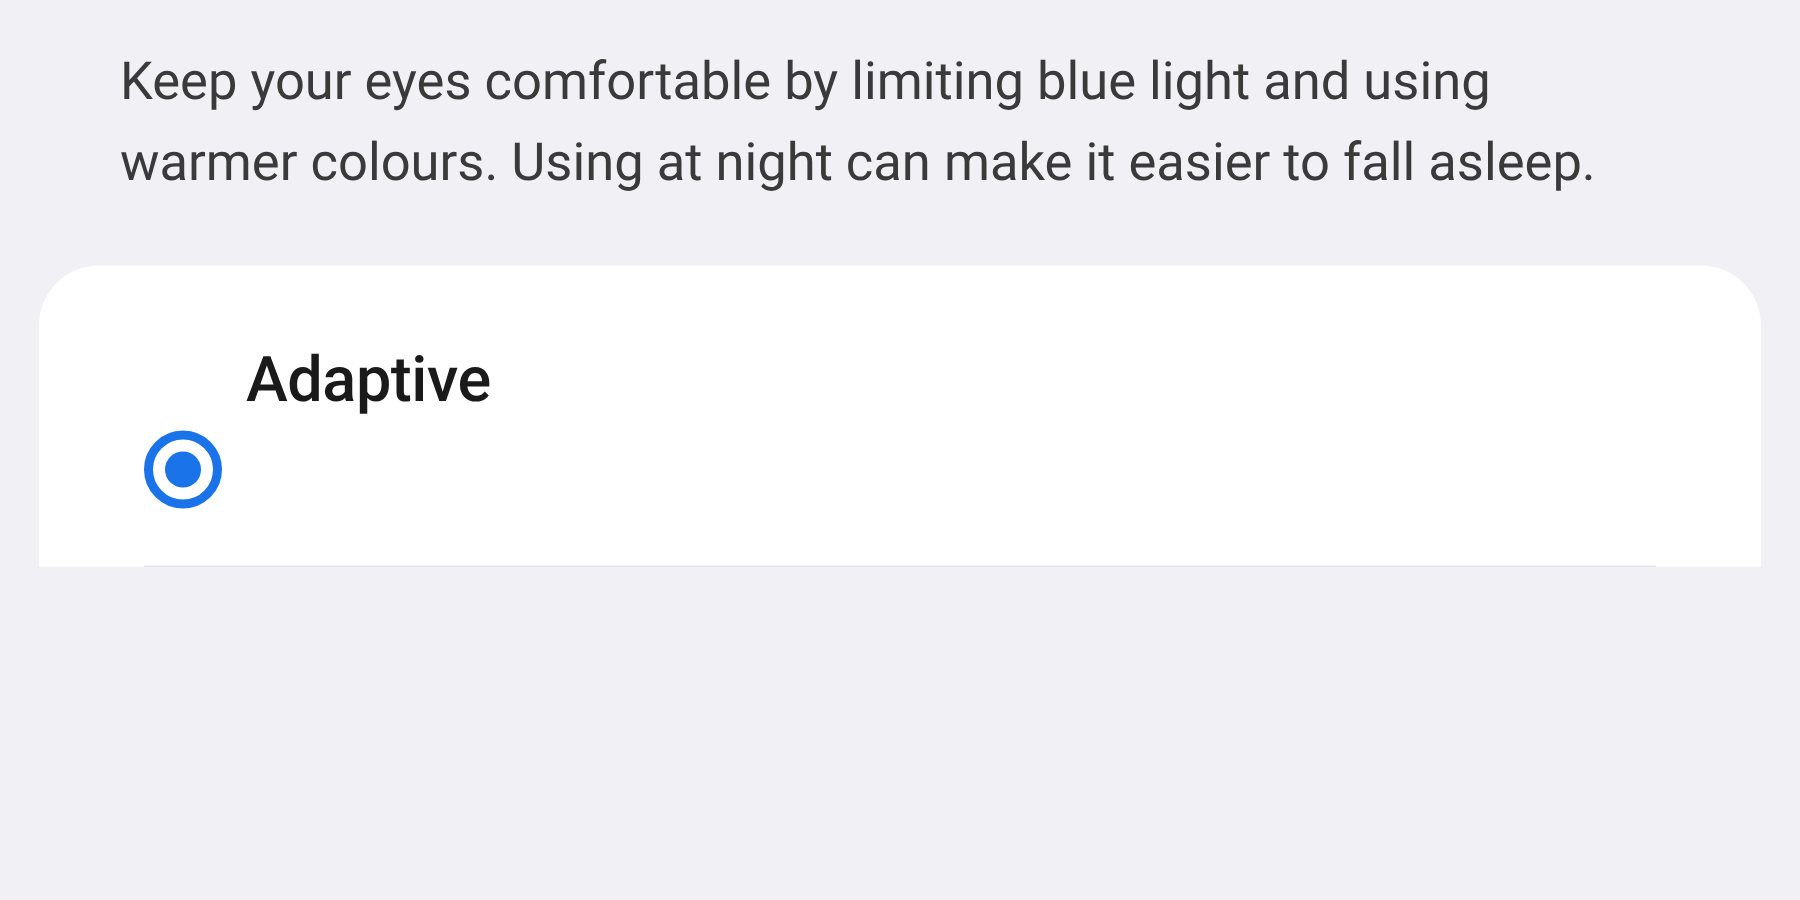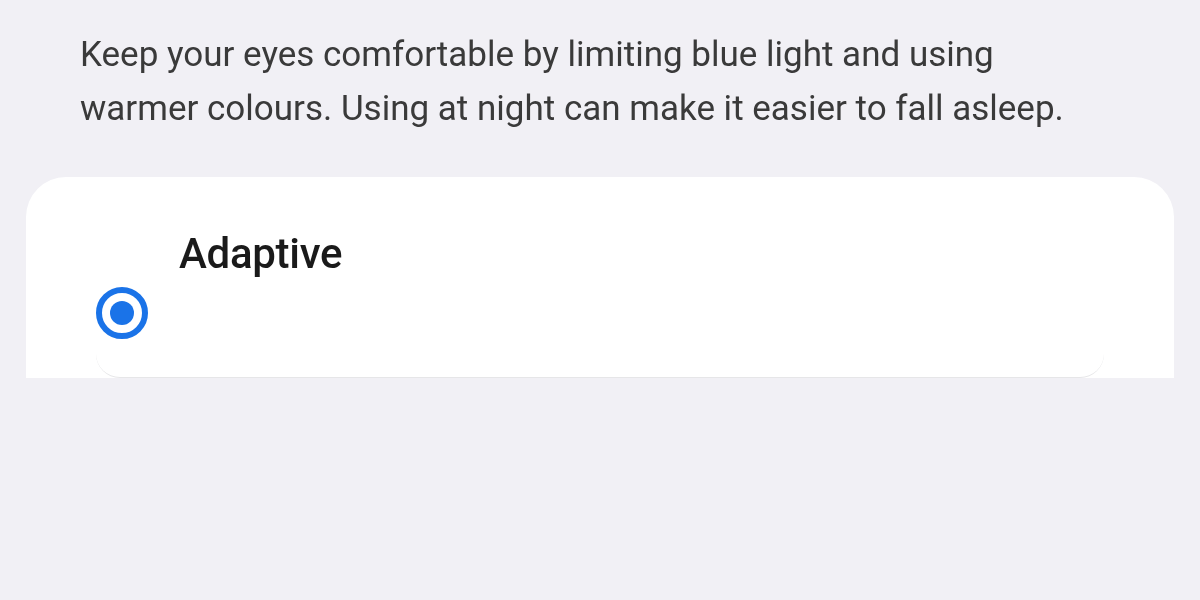--- a/index.html
+++ b/index.html
@@ -1,19 +1,18 @@
 <!DOCTYPE html>
 <html><head>
   <meta charset="utf-8">
   <style>
     * {
       margin: 0;
       padding: 0;
       box-sizing: border-box;
-      border-radius: 24px;
     }
     body {
       font-family: -apple-system, BlinkMacSystemFont, 'Segoe UI', Roboto, Helvetica, Arial, sans-serif;
       background-color: #f1f0f5;
       width: 1200px;
       height: 600px;
       overflow: hidden;
     }
     .description {
       padding: 28px 80px 40px 80px;
@@ -24,21 +23,21 @@
     }
     .card {
       background-color: #ffffff;
       margin: 0 26px;
       border-radius: 40px 40px 0 0;
       padding: 52px 70px 0 70px;
     }
     .option-row {
       display: flex;
       align-items: flex-start;
-      gap: 31px;
+      gap: 16px;
       padding-bottom: 38px;
       border-bottom: 1px solid #e6e6e8;
     }
     .radio-wrapper {
       flex-shrink: 0;
       margin-top: 58px;
     }
     .radio-selected {
       width: 52px;
       height: 52px;

